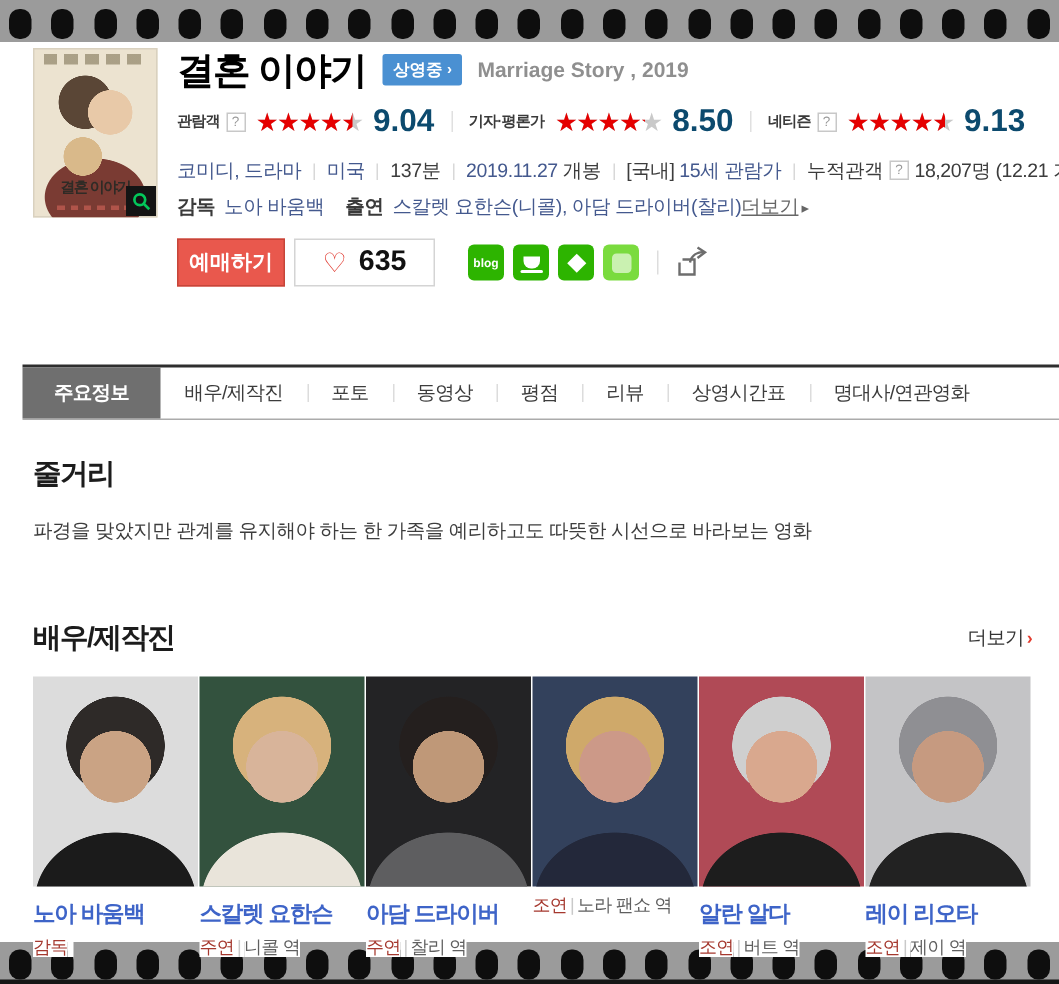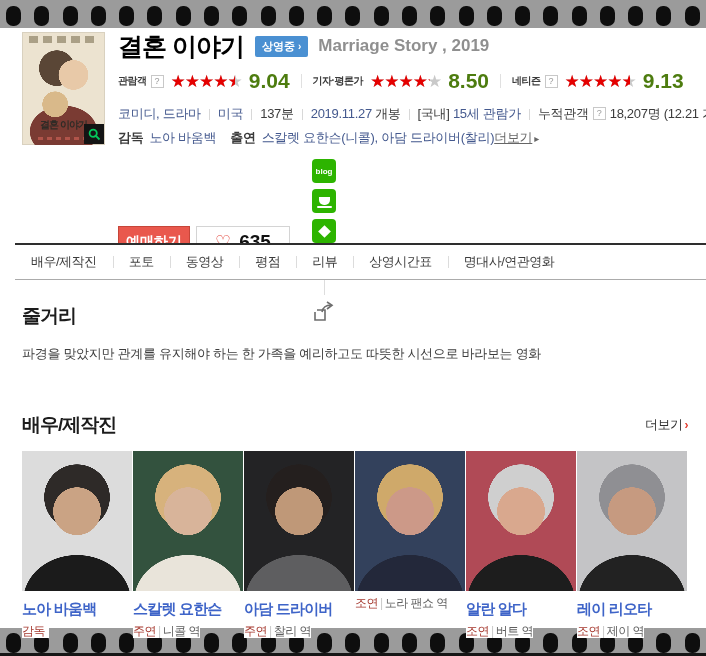--- a/index.html
+++ b/index.html
@@ -33,31 +33,31 @@
   .magnifier { position:absolute; right:1px; bottom:1px; width:20px; height:20px;
     background:#141414; display:flex; align-items:center; justify-content:center; cursor:pointer; }
 
   
   .info { position:absolute; left:118px; top:31px; width:600px; }
   .title-row { display:flex; align-items:center; height:30px; }
   .movie-title { font-size:25px; font-weight:bold; color:#000; letter-spacing:-1px; }
   .status-badge { margin-left:11px; background:#4a90d2; color:#fff; font-size:11px;
     font-weight:bold; padding:3px 7px; border-radius:2px; display:flex; align-items:center; }
   .badge-arrow { font-size:10px; margin-left:3px; }
-  .eng-title { margin-left:10px; color:#8f8f8f; font-weight:bold; font-size:17px; }
+  .eng-title { margin-left:10px; color:#8f8f8f; font-weight:bold; font-size:14px; }
 
   .ratings-row { display:flex; align-items:center; margin-top:7px; height:26px; }
   .rating-group { display:flex; align-items:center; }
   .rating-label { font-size:10px; font-weight:bold; color:#3a3a3a; letter-spacing:-0.5px; }
   .help-badge { width:13px; height:13px; border:1px solid #c8c8c8; color:#9a9a9a; font-size:9px;
     line-height:11px; text-align:center; margin-left:4px; background:#fff; }
   .stars { position:relative; font-size:17px; color:#c9c9c9; letter-spacing:-1px;
     margin-left:7px; line-height:1; white-space:nowrap; }
   .stars .fill { position:absolute; left:0; top:0; overflow:hidden; color:#e50000; white-space:nowrap; }
-  .score { font-size:21px; font-weight:bold; margin-left:7px; color:#4d7c0f; }
+  .score { font-size:21px; font-weight:bold; margin-left:7px; color:#0c4a6e; }
   .rating-sep { width:1px; height:14px; background:#e0e0e0; margin:0 11px; }
 
   .meta1, .meta2 { font-size:13px; color:#3c3c3c; white-space:nowrap; letter-spacing:-0.3px; }
   .meta1 { margin-top:11px; }
   .meta2 { margin-top:6px; }
   .mlink { color:#44598e; text-decoration:none; cursor:pointer; }
   .msep { display:inline-block; width:1px; height:11px; background:#d8d8d8; margin:0 8px; vertical-align:middle; }
   .mlabel { font-weight:bold; color:#3a3a3a; margin-right:6px; }
   .meta2 .mlabel { margin-left:0; }
   .meta2 .gap { display:inline-block; width:14px; }
@@ -65,21 +65,21 @@
   .more-inline-arrow { color:#666; font-size:10px; margin-left:2px; }
   .help-badge.inline { display:inline-block; vertical-align:middle; margin:0 4px 2px 4px; }
 
   .actions { margin-top:12px; display:flex; align-items:center; }
   .book-btn { width:72px; height:32px; background:#e9584d; border:1px solid #c64539; color:#fff;
     font-weight:bold; font-size:14px; cursor:pointer; }
   .like-btn { margin-left:6px; height:32px; min-width:94px; border:1px solid #d4d4d4; background:#fff;
     display:flex; align-items:center; justify-content:center; padding:0 14px; cursor:pointer; }
   .heart { color:#e0392f; font-size:18px; margin-right:8px; line-height:1; }
   .like-count { font-size:19px; font-weight:bold; color:#111; }
-  .sns { display:flex; align-items:center; margin-left:22px; gap:6px;flex-direction:column; }
+  .sns { display:flex; align-items:center; margin-left:22px; gap:6px; }
   .sns-icon { width:24px; height:24px; border-radius:4px; background:#2db400; cursor:pointer;
     display:flex; align-items:center; justify-content:center; position:relative; }
   .sns-icon.blog span { color:#fff; font-size:8px; font-weight:bold; }
   .cup { width:11px; height:8px; background:#fff; border-radius:0 0 5px 5px; position:relative; }
   .cup::after { content:""; position:absolute; left:-2px; right:-2px; bottom:-3px; height:2px; background:#fff; border-radius:2px; }
   .kite { width:9px; height:9px; background:#fff; transform:rotate(45deg); }
   .sns-icon.line-app { background:#7adb3e; }
   .line-inner { width:13px; height:13px; background:rgba(255,255,255,.6); border-radius:3px; }
   .sns-sep { width:1px; height:16px; background:#ddd; margin:0 6px; }
   .share-btn { background:none; border:none; cursor:pointer; display:flex; }
@@ -244,20 +244,21 @@
             <path d="M4 9 h8 v10 h-10 v-8" fill="none" stroke="#6d6d6d" stroke-width="1.6"></path>
             <path d="M9 11 C10 6 14 4 18 4" fill="none" stroke="#6d6d6d" stroke-width="1.6"></path>
             <path d="M14 1 L19 4.2 L14 8" fill="none" stroke="#6d6d6d" stroke-width="1.6"></path>
           </svg>
         </button>
       </div>
     </div>
   </div>
 
   <nav class="tabbar">
+    <a class="tab active">주요정보</a>
     <a class="tab">배우/제작진</a>
     <a class="tab">포토</a>
     <a class="tab">동영상</a>
     <a class="tab">평점</a>
     <a class="tab">리뷰</a>
     <a class="tab">상영시간표</a>
     <a class="tab">명대사/연관영화</a>
   </nav>
 
   <section class="synopsis">

